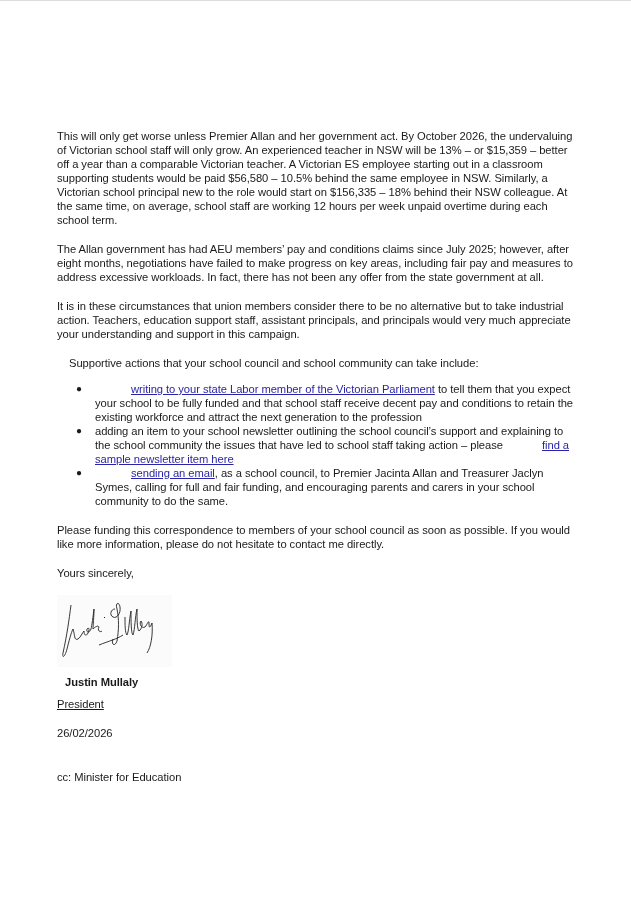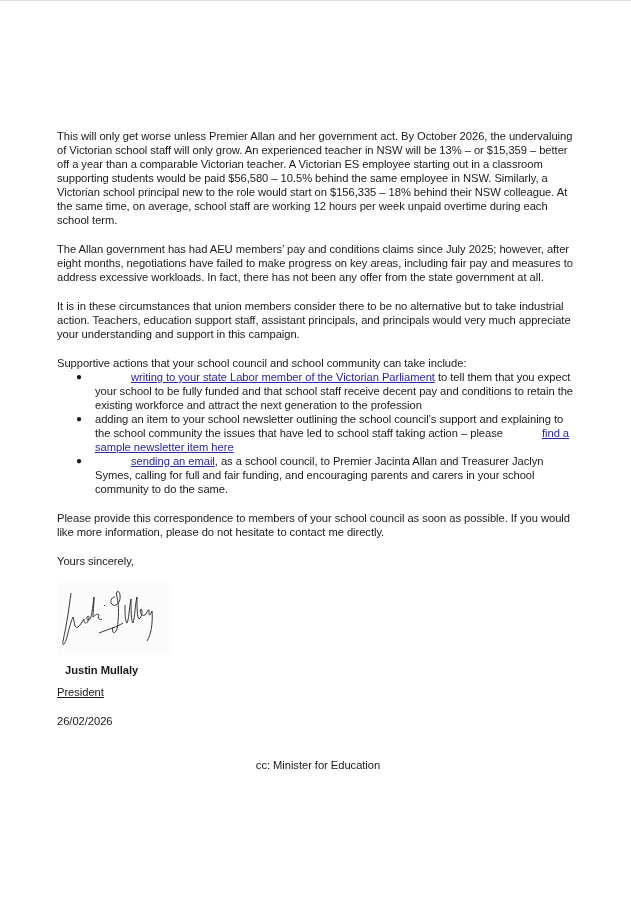--- a/index.html
+++ b/index.html
@@ -14,27 +14,27 @@
       position: absolute; left: 57px; top: 128px; width: 522px;
       font-size: 11.2px; line-height: 14px; letter-spacing: -0.05px;
     }
     p { margin: 0 0 15px 0; }
     a.link { color: #2a24a8; text-decoration: underline; margin-left: 36px; }
     ul.actions { margin: 0 0 15px 0; padding: 0; list-style: none; }
     ul.actions li { position: relative; padding-left: 38px; }
     ul.actions li .bullet {
       position: absolute; left: 19px; top: 0; font-size: 10px;
     }
-    .intro-line { margin: 0; }
+    .intro-line { margin: 12px; }
     .closing { margin-bottom: 15px; }
     .signature { width: 115px; height: 72px; margin: 4px 0 0 0; display: block; }
     .sig-name { font-weight: bold; margin: 8px; }
     .sig-title { margin: 0 0 15px 0; text-decoration: underline; }
     .date { margin: 0 0 30px 0; }
-    .cc { margin: 0; text-align: center; }
+    .cc { margin: 0; }
   </style>
 </head>
 <body>
 
 <div class="page">
   <p>This will only get worse unless Premier Allan and her government act. By October 2026, the undervaluing of Victorian school staff will only grow. An experienced teacher in NSW will be 13% – or $15,359 – better off a year than a comparable Victorian teacher. A Victorian ES employee starting out in a classroom supporting students would be paid $56,580 – 10.5% behind the same employee in NSW. Similarly, a Victorian school principal new to the role would start on $156,335 – 18% behind their NSW colleague. At the same time, on average, school staff are working 12 hours per week unpaid overtime during each school term.</p>
   <p>The Allan government has had AEU members’ pay and conditions claims since July 2025; however, after eight months, negotiations have failed to make progress on key areas, including fair pay and measures to address excessive workloads. In fact, there has not been any offer from the state government at all.</p>
   <p>It is in these circumstances that union members consider there to be no alternative but to take industrial action. Teachers, education support staff, assistant principals, and principals would very much appreciate your understanding and support in this campaign.</p>
 
   <p class="intro-line">Supportive actions that your school council and school community can take include:</p>
@@ -46,21 +46,21 @@
     <li>
       <span class="bullet">●</span>
       <span>adding an item to your school newsletter outlining the school council’s support and explaining to the school community the issues that have led to school staff taking action – please </span><a class="link" href="#">find a sample newsletter item here</a>
     </li>
     <li>
       <span class="bullet">●</span>
       <a class="link" href="#">sending an email</a><span>, as a school council, to Premier Jacinta Allan and Treasurer Jaclyn Symes, calling for full and fair funding, and encouraging parents and carers in your school community to do the same.</span>
     </li>
   </ul>
 
-  <p>Please provide this correspondence to members of your school council as soon as possible. If you would like more information, please do not hesitate to contact me directly.</p>
+  <p>Please funding this correspondence to members of your school council as soon as possible. If you would like more information, please do not hesitate to contact me directly.</p>
   <p class="closing">Yours sincerely,</p>
 
   <svg class="signature" viewBox="0 0 115 72">
     <rect x="0" y="0" width="115" height="72" fill="#fbfbfb"></rect>
     <path d="M14 10 C12 25, 10 40, 6 58 C5 64, 8 62, 10 54 C12 46, 14 38, 16 34 C18 40, 17 46, 21 44 C24 42, 25 38, 27 36 C27 40, 29 42, 31 38 C33 34, 32 32, 30 34 C29 37, 32 39, 34 34 C35 30, 36 22, 37 14 C37 22, 36 30, 36 34 C38 32, 41 30, 42 32 C40 35, 43 38, 45 36" fill="none" stroke="#222" stroke-width="0.9"></path>
     <path d="M47 22 L48 23" fill="none" stroke="#222" stroke-width="1"></path>
     <path d="M58 14 C54 14, 52 20, 56 22 C60 24, 64 18, 63 12 C62 6, 58 8, 60 14 C62 24, 62 34, 60 46 C58 52, 54 50, 56 44 M42 50 C52 46, 60 44, 66 40" fill="none" stroke="#222" stroke-width="0.9"></path>
     <path d="M68 22 C68 30, 68 38, 70 40 C72 36, 72 26, 74 16 C74 26, 74 38, 76 40 C78 34, 78 22, 80 14 C80 24, 80 34, 82 36 C85 34, 86 28, 84 26 C82 28, 84 34, 88 32 C90 30, 92 24, 92 28 C92 36, 94 30, 95 28 C96 40, 94 52, 90 58" fill="none" stroke="#222" stroke-width="0.9"></path>
   </svg>
 

